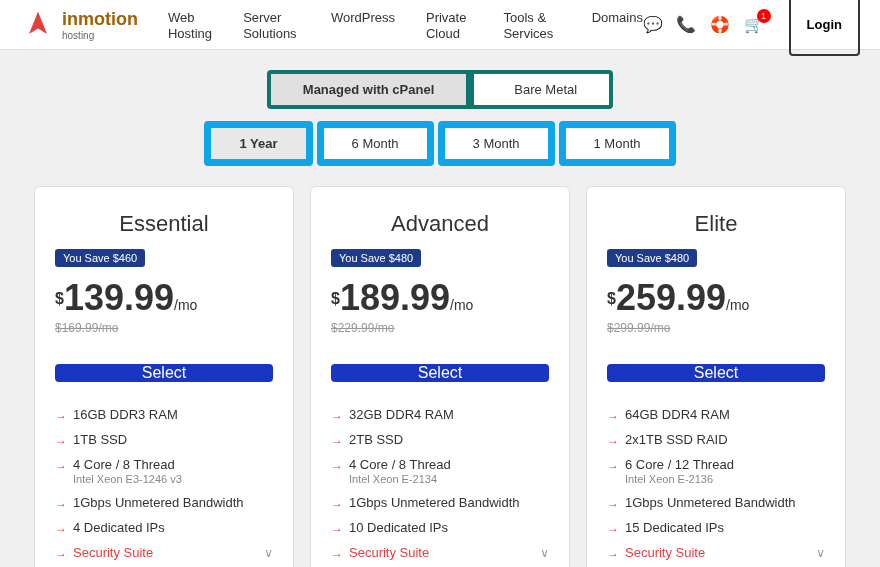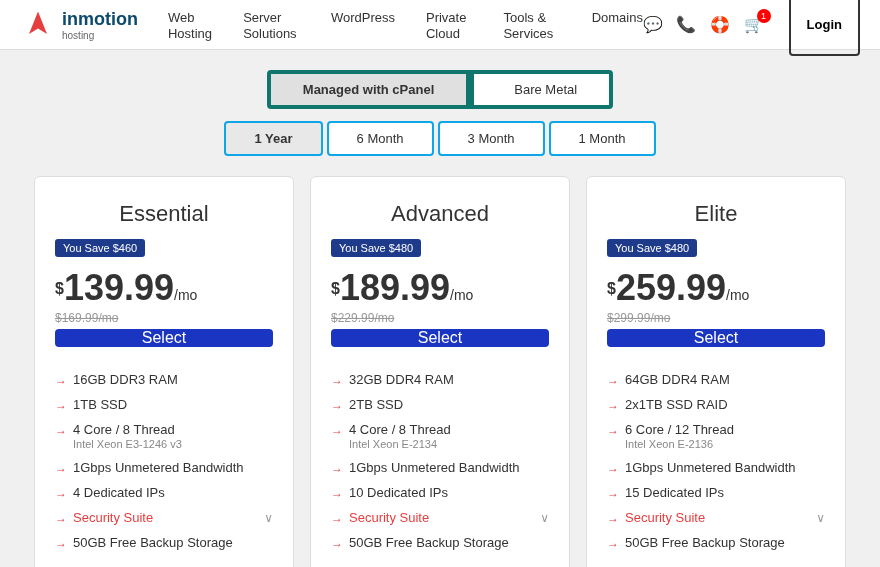--- a/index.html
+++ b/index.html
@@ -16,21 +16,21 @@
     }
     .logo {
       display: flex;
       align-items: center;
       margin-right: 30px;
       flex-shrink: 0;
     }
     .logo-text {
       font-size: 18px;
       font-weight: bold;
-      color: #0c4a6e;
+      color: #a16207;
     }
     .logo-sub {
       font-size: 10px;
       color: #666;
     }
     .logo-icon {
       width: 36px;
       height: 36px;
       margin-right: 6px;
     }
@@ -110,21 +110,21 @@
     .tab-btn:first-child { border-radius: 4px 0 0 4px; }
     .tab-btn:last-child { border-radius: 0 4px 4px 0; padding-left: 40px; }
 
     .period-group {
       display: flex;
       justify-content: center;
       gap: 4px;
       margin-bottom: 20px;
     }
     .period-btn {
-      border: 2px solid #0ea5e9;
+      border: 7px solid #0ea5e9;
       background: #fff;
       padding: 8px 28px;
       cursor: pointer;
       font-size: 13px;
       color: #333;
       border-radius: 4px;
     }
     .period-btn.active {
       background: #e8e8e8;
       font-weight: bold;
@@ -154,21 +154,21 @@
     .save-badge {
       display: inline-block;
       background: #1e3a8a;
       color: #fff;
       font-size: 11px;
       padding: 3px 8px;
       border-radius: 3px;
       margin-bottom: 10px;
     }
     .price-area {
-      margin-bottom: 4px;
+      margin-bottom: 29px;
     }
     .price-main {
       font-size: 36px;
       font-weight: bold;
       color: #333;
     }
     .price-sup {
       font-size: 16px;
       font-weight: bold;
       vertical-align: super;

